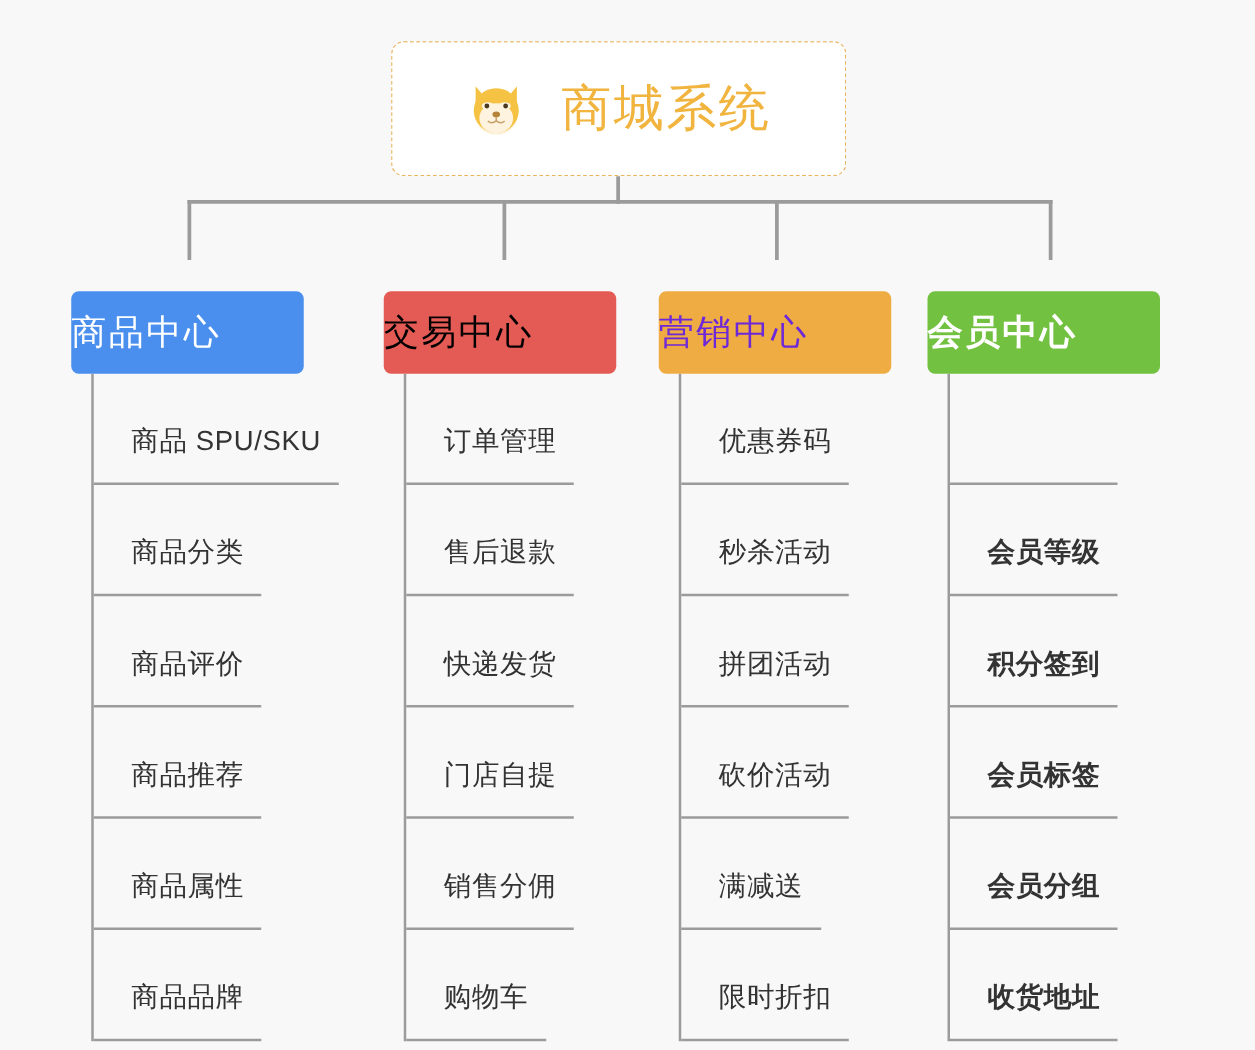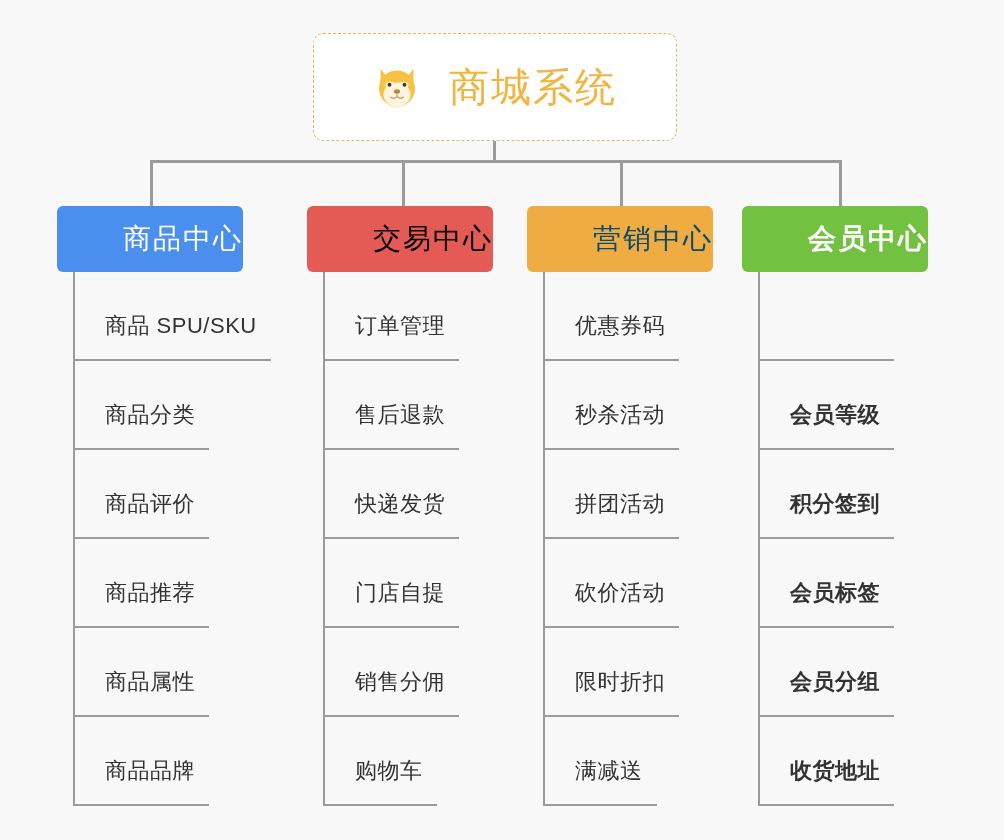--- a/index.html
+++ b/index.html
@@ -88,22 +88,23 @@
   .col-1 { left: 307px; }
   .col-2 { left: 527px; }
   .col-3 { left: 742px; font-weight: bold; }
 
   .cat-box {
     width: 186px;
     height: 66px;
     border-radius: 6px;
     display: flex;
     align-items: center;
-    justify-content: flex-end;
+    justify-content: flex-start;
     box-sizing: border-box;
+    margin-top: 27px;
   }
   .cat-label {
     font-size: 28px;
     color: #ffffff;
     letter-spacing: 2px;
     line-height: 1;
     white-space: nowrap;
   }
 
   
@@ -231,46 +232,46 @@
         </div>
       <div class="leaf-item">
           <span class="leaf-label">购物车</span>
           <span class="leaf-underline" style="width: 112px;"></span>
         </div>
     </div>
   </div>
 
   <div class="column col-2">
     <div class="cat-box" style="background: rgb(238, 172, 66);">
-      <span class="cat-label" style="color: #0c4a6e;">营销中心</span>
+      <span class="cat-label" style="color: #6d28d9;">营销中心</span>
     </div>
     <div class="leaf-list">
       <div class="leaf-item">
           <span class="leaf-label">优惠券码</span>
           <span class="leaf-underline" style="width: 134px;"></span>
         </div>
       <div class="leaf-item">
           <span class="leaf-label">秒杀活动</span>
           <span class="leaf-underline" style="width: 134px;"></span>
         </div>
       <div class="leaf-item">
           <span class="leaf-label">拼团活动</span>
           <span class="leaf-underline" style="width: 134px;"></span>
         </div>
       <div class="leaf-item">
           <span class="leaf-label">砍价活动</span>
-          <span class="leaf-underline" style="width: 134px;"></span>
-        </div>
-      <div class="leaf-item">
-          <span class="leaf-label">限时折扣</span>
           <span class="leaf-underline" style="width: 134px;"></span>
         </div>
       <div class="leaf-item">
           <span class="leaf-label">满减送</span>
           <span class="leaf-underline" style="width: 112px;"></span>
+        </div>
+      <div class="leaf-item">
+          <span class="leaf-label">限时折扣</span>
+          <span class="leaf-underline" style="width: 134px;"></span>
         </div>
     </div>
   </div>
 
   <div class="column col-3">
     <div class="cat-box" style="background: rgb(115, 193, 65);">
       <span class="cat-label" style="color: rgb(255, 255, 255);">会员中心</span>
     </div>
     <div class="leaf-list">
       <div class="leaf-item">

